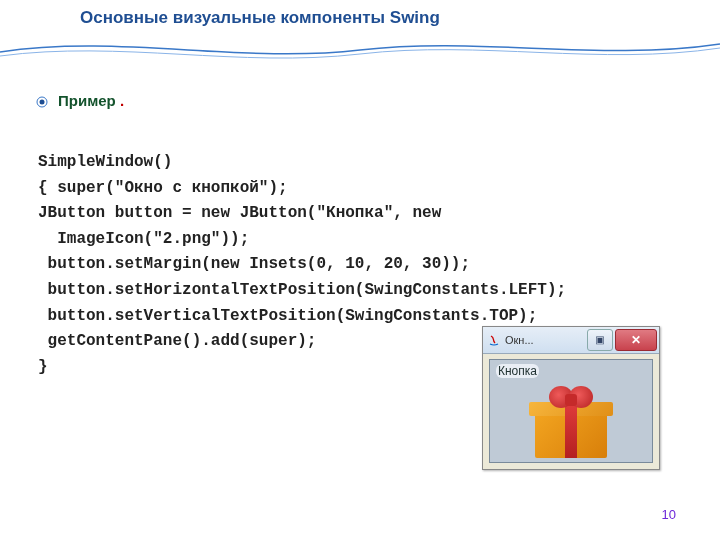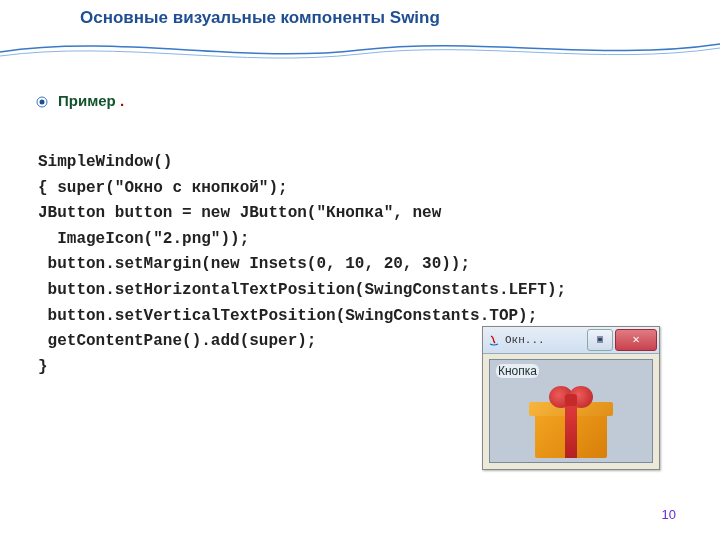--- a/index.html
+++ b/index.html
@@ -75,21 +75,20 @@
   .thumb-titlebar {
     height: 26px;
     background: linear-gradient(#e6eef7, #cfdff0);
     border-bottom: 1px solid #9ab;
     display: flex;
     align-items: center;
     padding: 0 4px;
     font-size: 11px;
     color: #333;
     position: relative;
-    font-family: Liberation Mono, monospace;
   }
   .java-icon {
     width: 14px;
     height: 14px;
     margin-right: 4px;
     position: relative;
   }
   .thumb-close {
     position: absolute;
     right: 2px;

